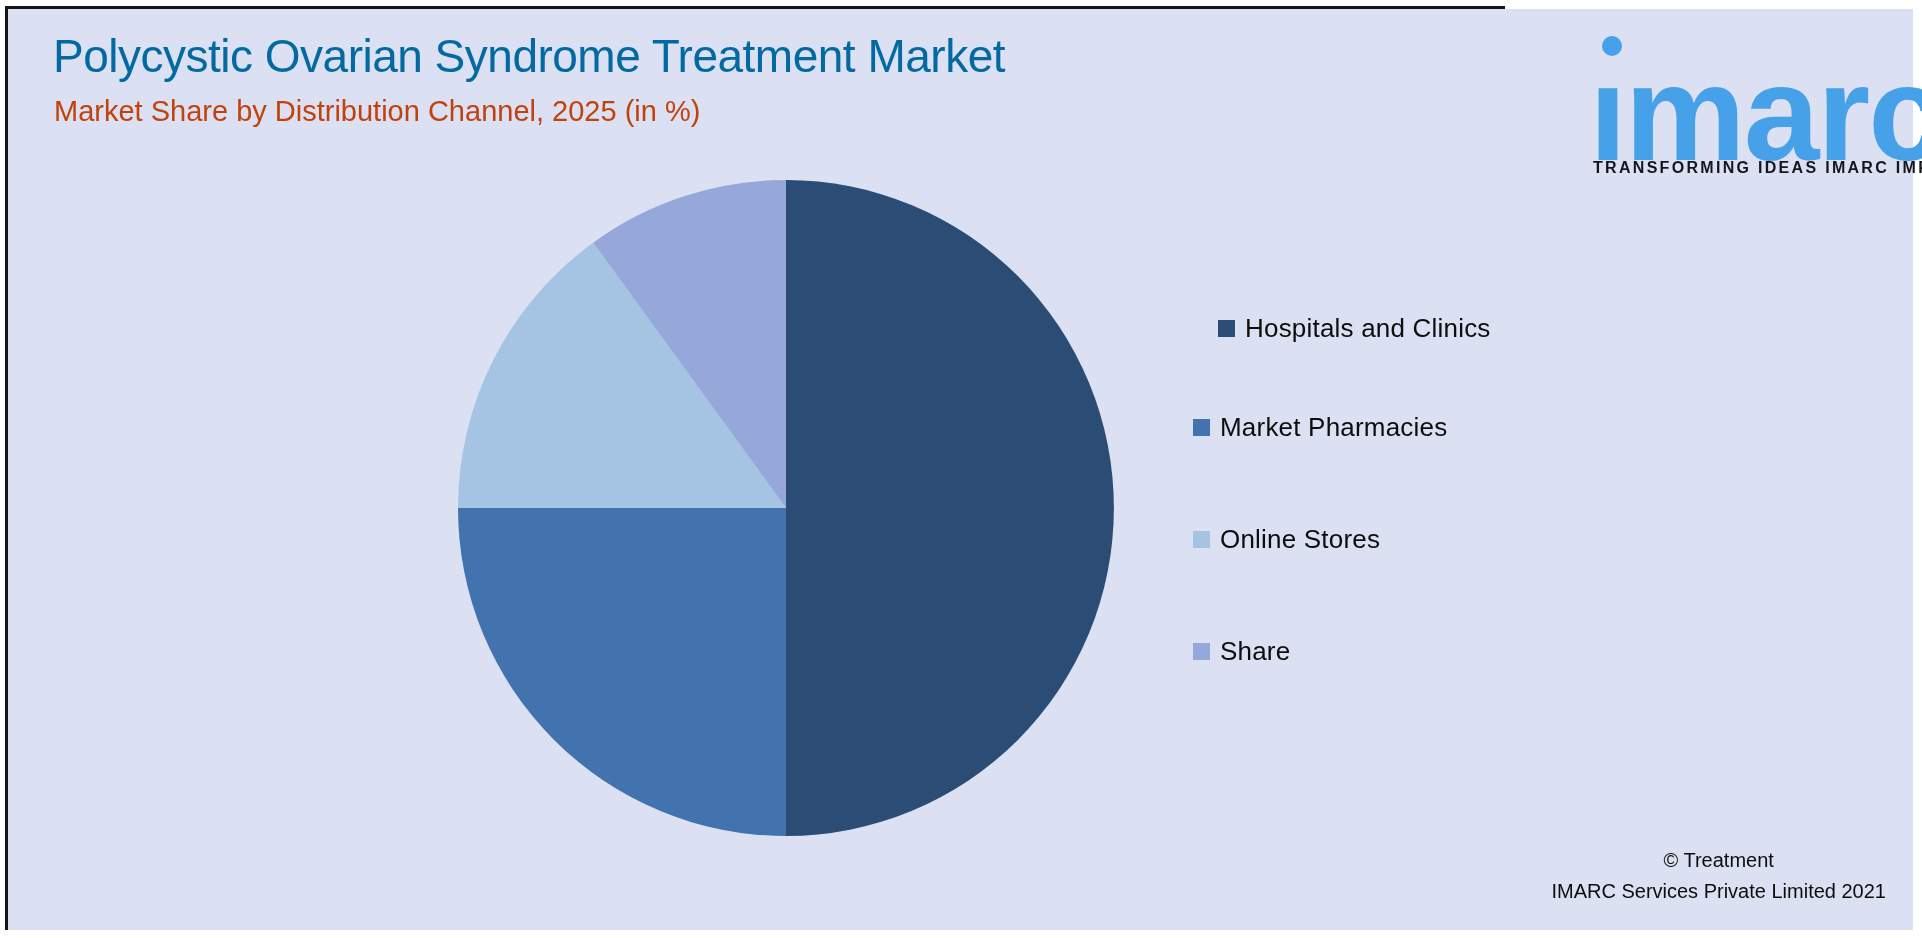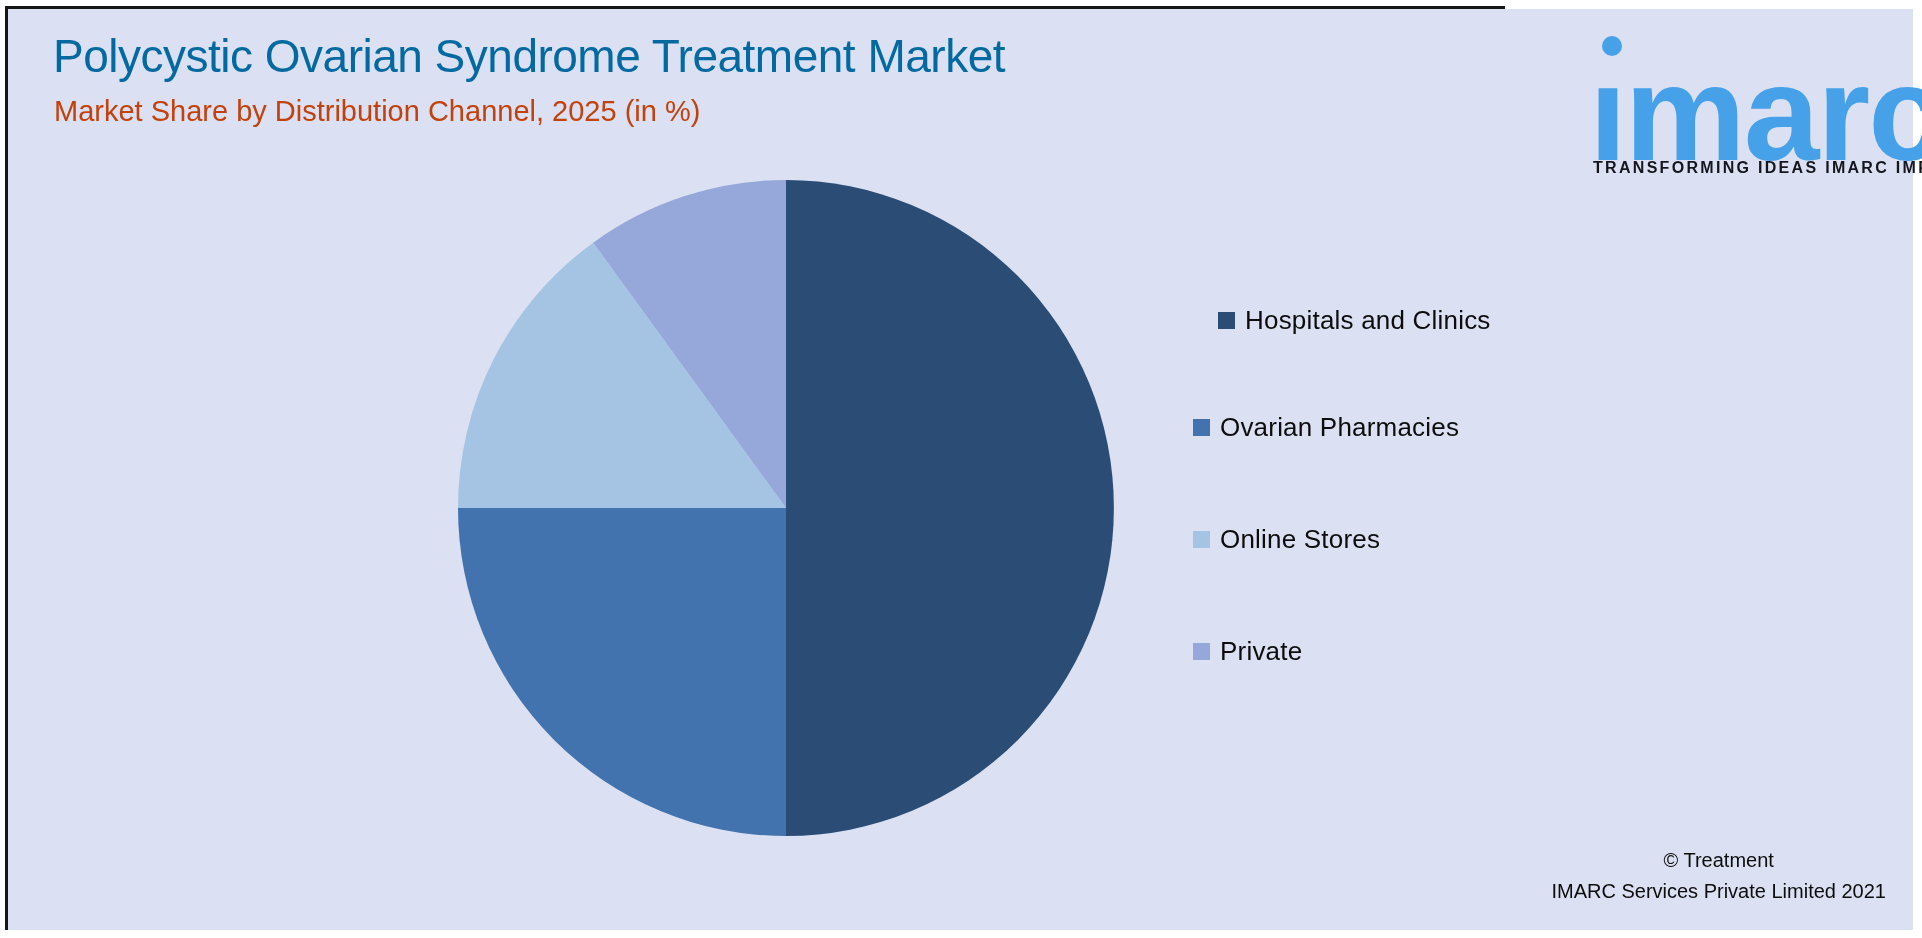--- a/index.html
+++ b/index.html
@@ -46,21 +46,21 @@
   }
   
   .pie-wrap{position:absolute;left:450px;top:171px;width:656px;height:656px;}
   .pie-wrap svg{display:block;width:656px;height:656px;}
   
   .legend{position:absolute;left:1185px;top:293px;width:420px;height:400px;}
   .legend-item{
     position:absolute;left:0;height:28px;
     display:flex;align-items:center;gap:10px;white-space:nowrap;
   }
-  .legend-item:nth-child(1){top:4px;padding-left:25px;}
+  .legend-item:nth-child(1){top:12px;padding-left:25px;}
   .legend-item:nth-child(2){top:111px;}
   .legend-item:nth-child(3){top:223px;}
   .legend-item:nth-child(4){top:335px;}
   .swatch{width:17px;height:17px;flex:0 0 17px;}
   .legend-label{font-size:26px;color:#0d0d0d;letter-spacing:0.2px;}
   
   .copyright{
     position:absolute;right:27px;top:836px;
     text-align:center;font-size:20px;color:#0d0d0d;line-height:31px;
     white-space:nowrap;
@@ -90,29 +90,29 @@
         </svg>
     </div>
 
     <div class="legend">
       <div class="legend-item">
         <span class="swatch" style="background: rgb(43, 76, 117);"></span>
         <span class="legend-label">Hospitals and Clinics</span>
       </div>
       <div class="legend-item">
         <span class="swatch" style="background: rgb(66, 115, 175);"></span>
-        <span class="legend-label">Ovarian Pharmacies</span>
+        <span class="legend-label">Market Pharmacies</span>
       </div>
       <div class="legend-item">
         <span class="swatch" style="background: rgb(165, 195, 227);"></span>
         <span class="legend-label">Online Stores</span>
       </div>
       <div class="legend-item">
         <span class="swatch" style="background: rgb(149, 168, 217);"></span>
-        <span class="legend-label">Private</span>
+        <span class="legend-label">Share</span>
       </div>
     </div>
 
     <div class="copyright">
       <div>© Treatment</div>
       <div>IMARC Services Private Limited 2021</div>
     </div>
 
   </div>
   <div class="frame-top" style="background: rgb(22, 22, 22);"></div>

